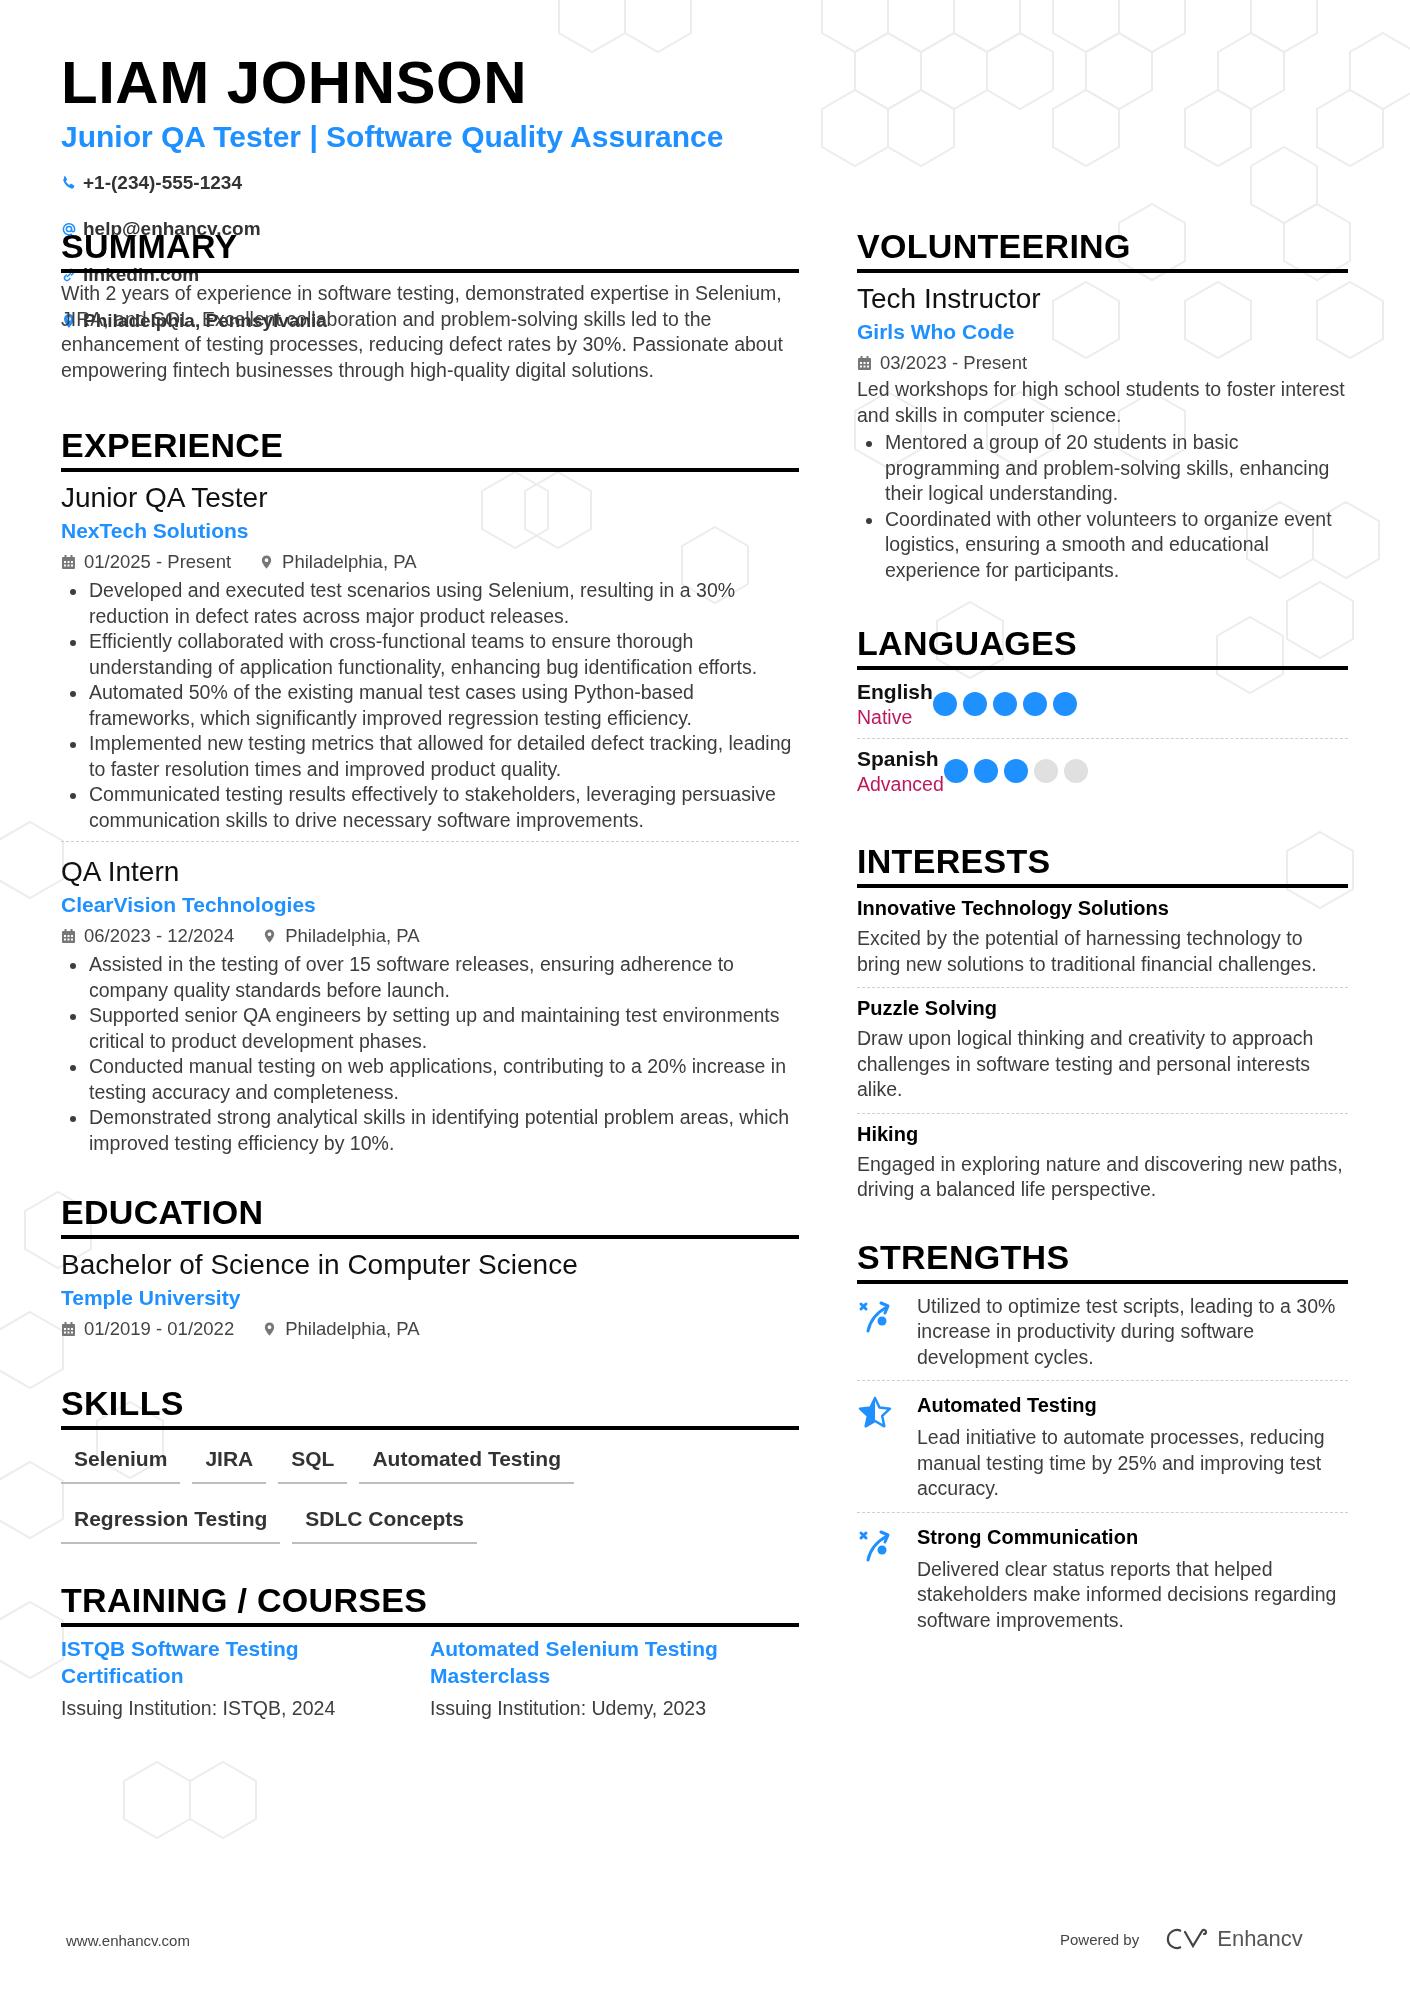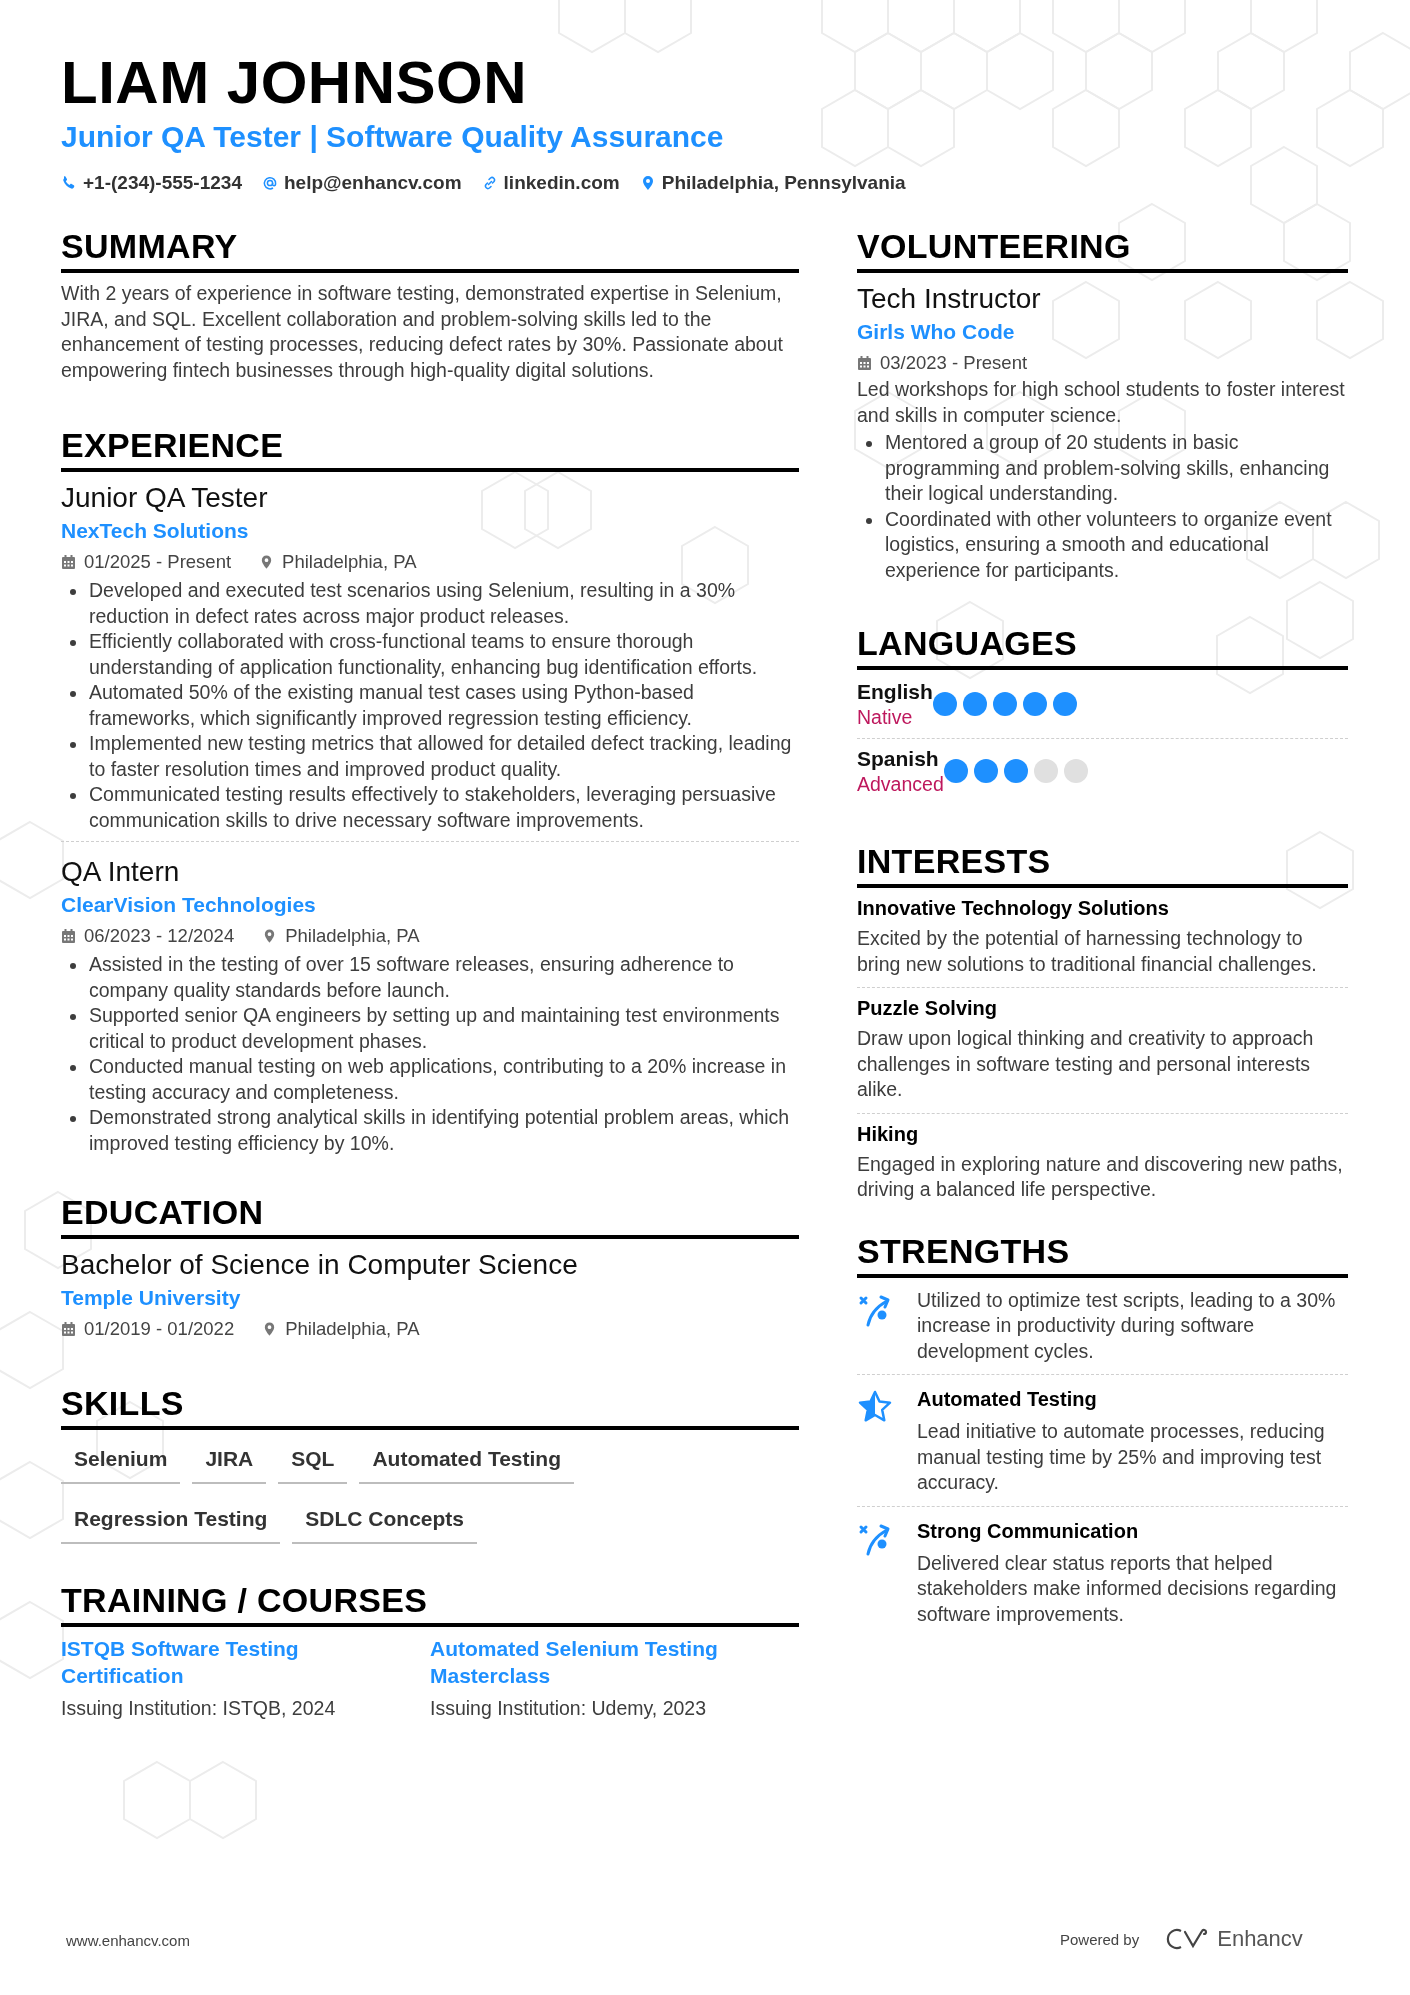--- a/index.html
+++ b/index.html
@@ -3,21 +3,21 @@
 <meta charset="utf-8">
 <style>
   * { box-sizing: border-box; margin: 0; padding: 0; }
   html, body { width: 1410px; height: 1995px; background: #ffffff; overflow: hidden; }
   body { position: relative; font-family: "Liberation Sans", sans-serif; color: #3a3a3a; }
   .bg-hex { position: absolute; inset: 0; pointer-events: none; z-index: 0; }
   .page { position: absolute; inset: 0; z-index: 1; }
 
   .name { position: absolute; left: 61px; top: 48px; font-size: 60px; font-weight: 700; color: #000; letter-spacing: 0.5px; line-height: 70px; }
   .subtitle { position: absolute; left: 61px; top: 118px; font-size: 30px; font-weight: 700; color: #1e90ff; line-height: 38px; }
-  .contacts { position: absolute; left: 61px; top: 170px; display: flex; gap: 20px; font-size: 19px; font-weight: 700; color: #333; line-height: 26px; }
+  .contacts { position: absolute; left: 61px; top: 170px; display: flex; gap: 20px; font-size: 19px; font-weight: 700; color: #333; line-height: 26px; flex-direction: column; }
   .contact { display: flex; align-items: center; gap: 6px; }
   .contact svg { width: 16px; height: 16px; }
 
   .col { position: absolute; top: 226px; }
   .col-left { left: 61px; width: 738px; }
   .col-right { left: 857px; width: 491px; }
 
   .section { margin-bottom: 0; }
   .sec-title { font-size: 34px; font-weight: 700; color: #000; line-height: 40px; text-transform: uppercase; letter-spacing: 0.3px; }
   .sec-rule { height: 4px; background: #000; margin-top: 3px; margin-bottom: 8px; }
@@ -371,21 +371,21 @@
         <div class="int-title">Puzzle Solving</div>
         <p class="body-text" style="margin-top:4px">Draw upon logical thinking and creativity to approach challenges in software testing and personal interests alike.</p>
       </div>
       <div class="dash"></div>
       <div class="int-item">
         <div class="int-title">Hiking</div>
         <p class="body-text" style="margin-top:4px">Engaged in exploring nature and discovering new paths, driving a balanced life perspective.</p>
       </div>
     </section>
 
-    <section class="section" style="margin-top:18px">
+    <section class="section" style="margin-top:24px">
       <div class="sec-title">STRENGTHS</div>
       <div class="sec-rule" style="margin-bottom:0"></div>
 
       <div class="str-item">
         <div class="str-icon">
           <svg width="36" height="36" viewBox="0 0 36 36">
               <path d="M4 6l5 5M9 6l-5 5" stroke="#1e90ff" stroke-width="3" stroke-linecap="round"></path>
               <path d="M11 33c2-10 8-18 19-24" fill="none" stroke="#1e90ff" stroke-width="3" stroke-linecap="round"></path>
               <path d="M24 5l7 3-3 7" fill="none" stroke="#1e90ff" stroke-width="3" stroke-linecap="round" stroke-linejoin="round"></path>
               <circle cx="25" cy="23" r="4.5" fill="#1e90ff"></circle>

